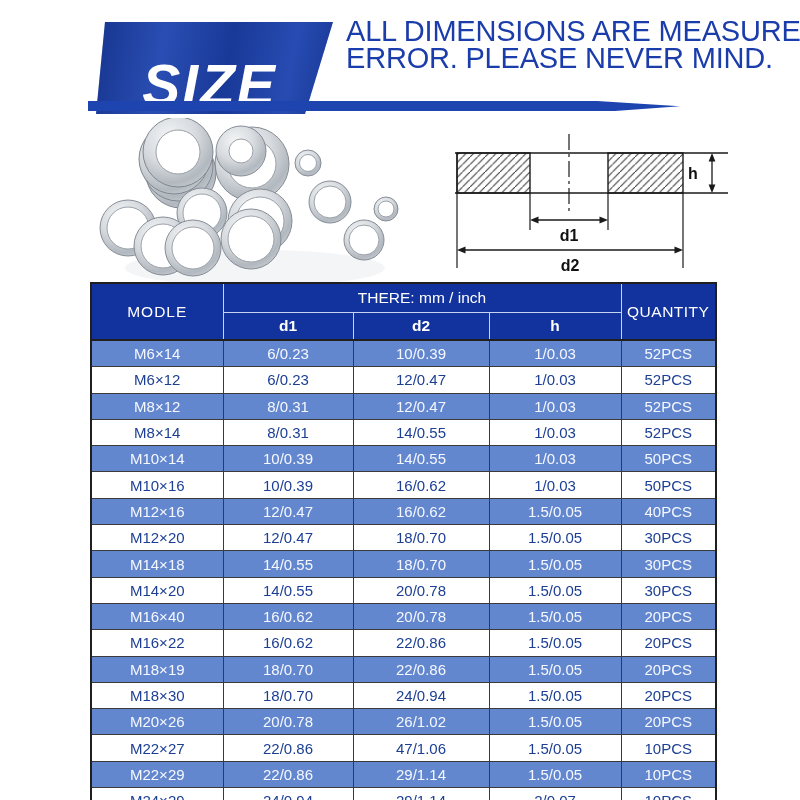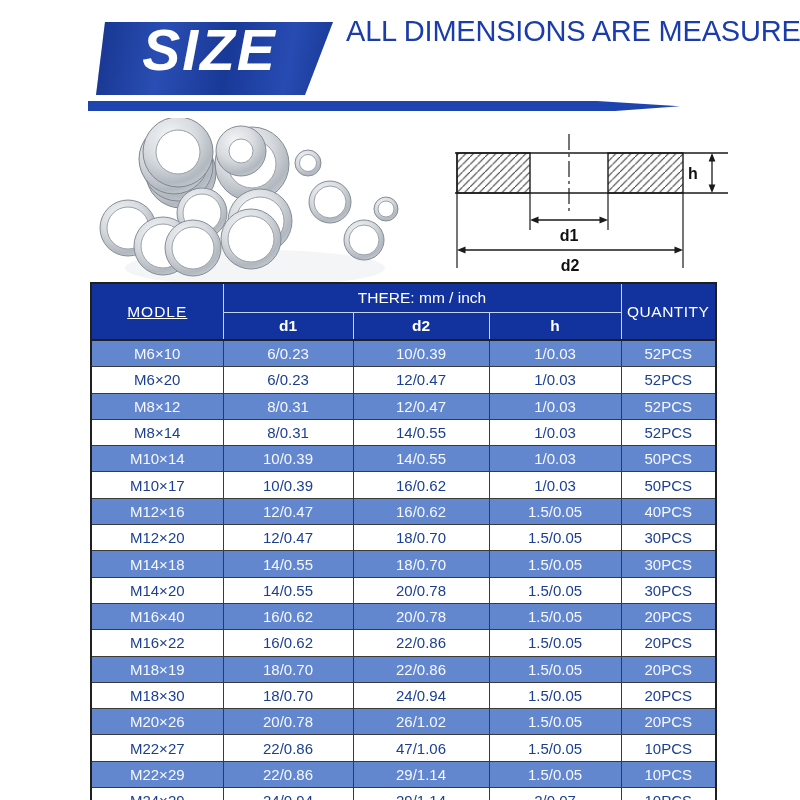--- a/index.html
+++ b/index.html
@@ -2,25 +2,25 @@
 <html><head>
 <meta charset="utf-8">
 <style>
   html,body{margin:0;padding:0;}
   body{
     width:800px;height:800px;position:relative;background:#ffffff;
     font-family:"Liberation Sans", sans-serif;overflow:hidden;
   }
   
   .banner{
-    position:absolute;left:96px;top:22px;width:237px;height:73px;
+    position:absolute;left:96px;top:22px;width:237px;height:92px;
     background:#1e44af;
     background-image:linear-gradient(100deg, rgba(8,18,70,.30) 0%, rgba(255,255,255,.05) 28%, rgba(8,18,70,.22) 55%, rgba(255,255,255,.04) 80%, rgba(8,18,70,.25) 100%);
     clip-path:polygon(9px 0, 100% 0, calc(100% - 28px) 100%, 0 100%);
-    display:flex;align-items:flex-start;justify-content:center;
+    display:flex;align-items:flex-end;justify-content:center;
   }
   .banner-title{
     color:#ffffff;font-size:57px;font-weight:bold;font-style:italic;
     letter-spacing:2px;padding-right:10px;line-height:1;
   }
   .swoosh{
     position:absolute;left:88px;top:101px;width:592px;height:10px;
     background:#1e44af;
     clip-path:polygon(0 0, 86% 0, 100% 52%, 89% 100%, 0 100%);
   }
@@ -39,39 +39,40 @@
     border-collapse:collapse;table-layout:fixed;
     border:2px solid #1f1f1f;
   }
   .size-table th{
     background:#12339e;color:#ffffff;font-weight:normal;
     border:1px solid #c8d3f0;padding:0;text-align:center;vertical-align:middle;
   }
   .size-table th.hdr-bottom{border-bottom:2px solid #1f1f1f;}
   .size-table tr.hdr-a th{height:28px;font-size:15.5px;}
   .size-table tr.hdr-b th{height:26px;font-size:15.5px;font-weight:bold;}
-  .size-table th.th-model{font-size:26px;letter-spacing:1px;text-decoration:underline;}
+  .size-table th.th-model{font-size:26px;letter-spacing:1px;}
   .size-table th.th-qty{font-size:16px;letter-spacing:.5px;}
   .size-table td{
     border:1px solid #3a3a3a;height:25.3px;padding:0;
     text-align:center;vertical-align:middle;font-size:15px;
   }
   .size-table tr.row-blue td{background:#6387ce;color:#f6f8ff;}
   .size-table tr.row-white td{background:#ffffff;color:#1c3f94;}
 </style>
 </head>
 <body>
 
 <div class="banner">
   <span class="banner-title">SIZE</span>
 </div>
 <div class="swoosh"></div>
 
 <div class="disclaimer">
   <div>ALL DIMENSIONS ARE MEASURED</div>
+  <div>ERROR. PLEASE NEVER MIND.</div>
 </div>
 
 <div class="photo-wrap">
   <svg width="335" height="172" viewBox="0 0 335 172">
     <defs>
       <radialGradient id="met" cx="38%" cy="30%" r="78%">
         <stop offset="0%" stop-color="#f4f5f7"></stop>
         <stop offset="50%" stop-color="#d6dade"></stop>
         <stop offset="82%" stop-color="#b2b8bf"></stop>
         <stop offset="100%" stop-color="#cacfd4"></stop>
@@ -207,28 +208,28 @@
       <th rowspan="2" class="th-qty hdr-bottom">QUANTITY</th>
     </tr>
     <tr class="hdr-b">
       <th class="hdr-bottom">d1</th>
       <th class="hdr-bottom">d2</th>
       <th class="hdr-bottom">h</th>
     </tr>
   </thead>
   <tbody>
       <tr class="data-row row-blue">
-        <td>M6×10</td>
+        <td>M6×14</td>
         <td>6/0.23</td>
         <td>10/0.39</td>
         <td>1/0.03</td>
         <td>52PCS</td>
       </tr>
       <tr class="data-row row-white">
-        <td>M6×20</td>
+        <td>M6×12</td>
         <td>6/0.23</td>
         <td>12/0.47</td>
         <td>1/0.03</td>
         <td>52PCS</td>
       </tr>
       <tr class="data-row row-blue">
         <td>M8×12</td>
         <td>8/0.31</td>
         <td>12/0.47</td>
         <td>1/0.03</td>
@@ -242,21 +243,21 @@
         <td>52PCS</td>
       </tr>
       <tr class="data-row row-blue">
         <td>M10×14</td>
         <td>10/0.39</td>
         <td>14/0.55</td>
         <td>1/0.03</td>
         <td>50PCS</td>
       </tr>
       <tr class="data-row row-white">
-        <td>M10×17</td>
+        <td>M10×16</td>
         <td>10/0.39</td>
         <td>16/0.62</td>
         <td>1/0.03</td>
         <td>50PCS</td>
       </tr>
       <tr class="data-row row-blue">
         <td>M12×16</td>
         <td>12/0.47</td>
         <td>16/0.62</td>
         <td>1.5/0.05</td>

